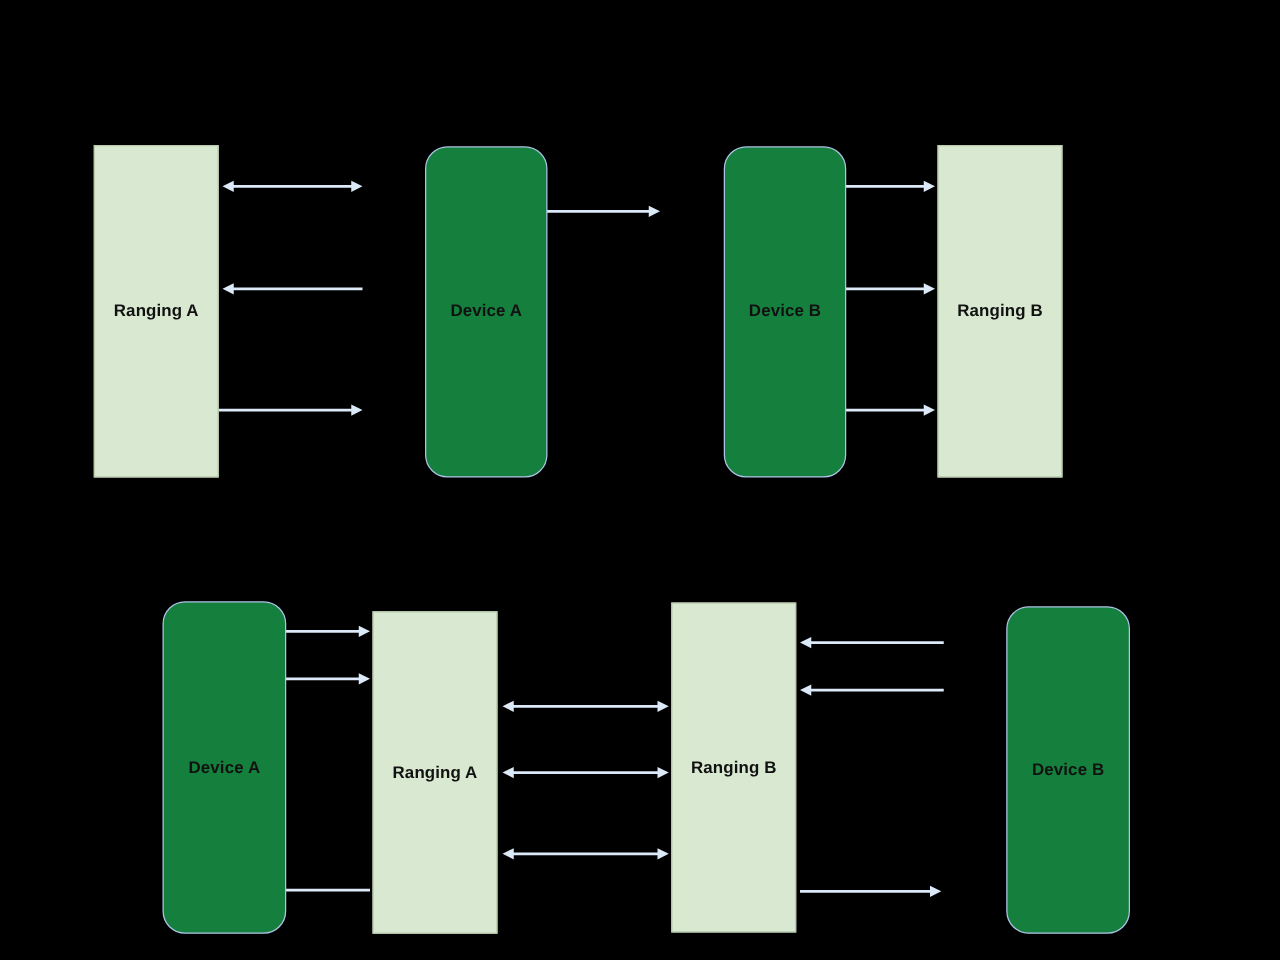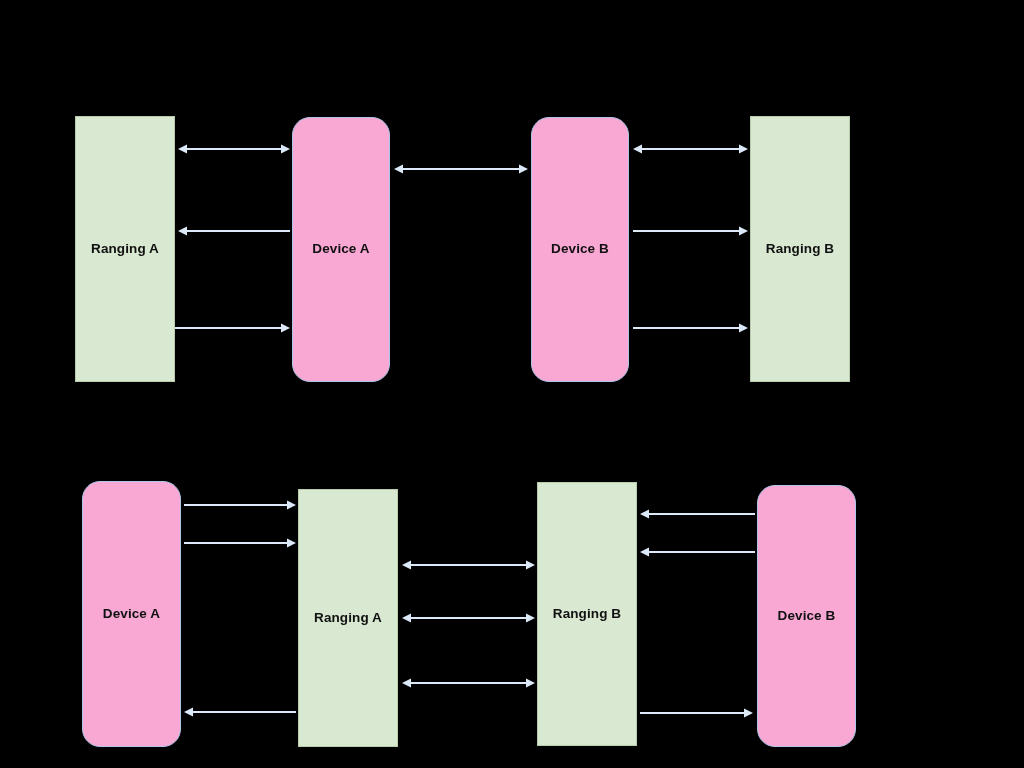--- a/index.html
+++ b/index.html
@@ -35,23 +35,24 @@
     user-select: none;
   }
 
   .node.green {
     background: #d9e8d0;
     border: 1px solid #b6ccab;
     border-radius: 0px;
   }
 
   .node.blue {
-    background: #f9a8d4;
+    background: #15803d;
     border: 1px solid #aec4e8;
     border-radius: 18px;
+    margin-left: 48px;
   }
 
   .node-label {
     pointer-events: none;
   }
 
   .edge {
     position: absolute;
     overflow: visible;
   }

